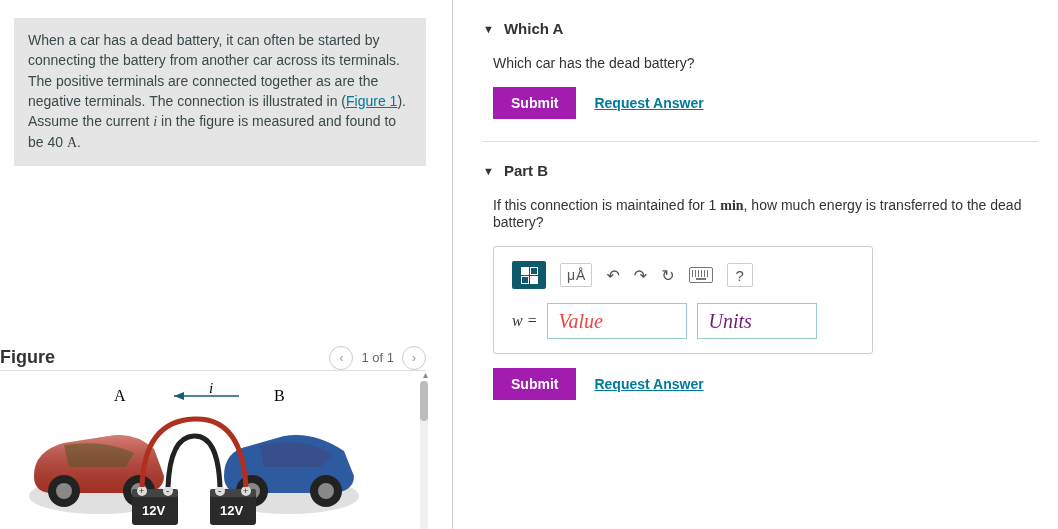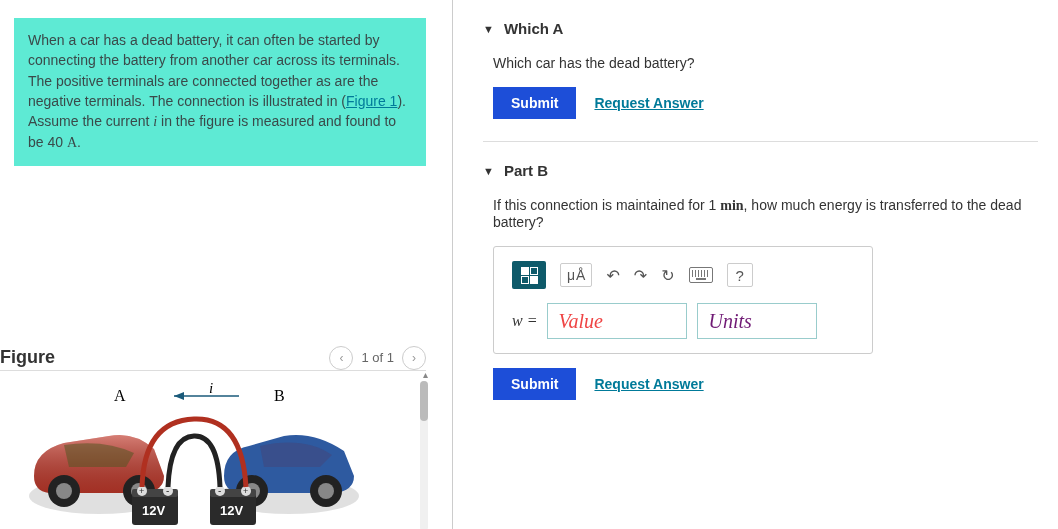--- a/index.html
+++ b/index.html
@@ -1,39 +1,39 @@
 <!DOCTYPE html>
 <html><head>
 <meta charset="utf-8">
 <style>
   * { box-sizing: border-box; margin: 0; padding: 0; }
   body { font-family: Arial, Helvetica, sans-serif; font-size: 14px; color: #333; background: #fff; width: 1058px; height: 529px; overflow: hidden; }
   .container { display: flex; height: 100%; }
   .left-pane { width: 440px; padding: 0; position: relative; }
   .right-pane { flex: 1; padding: 20px 20px 0 30px; border-left: 1px solid #ccc; margin-left: 12px; overflow: hidden; }
-  .problem-box { background: #5eead4; padding: 12px 14px; margin: 18px 14px 0 14px; line-height: 1.45; color: #3a4a4a; }
+  .problem-box { background: #e5e5e5; padding: 12px 14px; margin: 18px 14px 0 14px; line-height: 1.45; color: #3a4a4a; }
   .problem-box a { color: #007a99; text-decoration: underline; }
   .figure-heading-row { display: flex; align-items: center; justify-content: space-between; margin: 180px 14px 0 0; padding-bottom: 0; border-bottom: 1px solid #ddd; }
   .figure-heading { font-size: 18px; font-weight: bold; color: #333; }
   .figure-nav { display: flex; align-items: center; gap: 8px; color: #666; font-size: 13px; }
   .nav-circle { width: 24px; height: 24px; border: 1px solid #ccc; border-radius: 50%; display: flex; align-items: center; justify-content: center; font-size: 12px; color: #999; background: #fff; cursor: pointer; }
   .figure-area { margin: 10px 14px 0 14px; position: relative; height: 160px; }
   .scroll-track { position: absolute; right: -2px; top: 0; width: 8px; height: 150px; background: #f0f0f0; border-radius: 4px; }
   .scroll-thumb { position: absolute; right: -2px; top: 0; width: 8px; height: 40px; background: #bbb; border-radius: 4px; }
   .scroll-arrow { position:absolute; right:-2px; top:-12px; font-size:10px; color:#888; }
   .cars-svg { width: 360px; height: 150px; }
   .part-section { margin-bottom: 22px; }
   .part-header { display: flex; align-items: center; gap: 10px; font-weight: bold; font-size: 15px; margin-bottom: 18px; cursor: pointer; }
   .part-caret { font-size: 11px; }
   .question-text { margin: 0 0 16px 10px; color: #333; }
   .radio-box { border: 1px solid #ccc; padding: 14px 18px; margin: 0 0 14px 10px; width: 260px; border-radius: 3px; }
   .radio-row { display: flex; align-items: center; gap: 10px; margin: 6px 0; }
   .radio-circle { width: 15px; height: 15px; border: 1.5px solid #888; border-radius: 50%; background: #fff; cursor: pointer; }
   .submit-row { display: flex; align-items: center; gap: 18px; margin-left: 10px; }
-  .submit-btn { background: #1d4ed8; color: #fff; border: none; padding: 8px 18px; font-size: 14px; font-weight: bold; cursor: pointer; }
+  .submit-btn { background: #a21caf; color: #fff; border: none; padding: 8px 18px; font-size: 14px; font-weight: bold; cursor: pointer; }
   .request-link { color: #007a99; text-decoration: underline; font-weight: bold; font-size: 14px; cursor: pointer; }
   .hr { border: none; border-top: 1px solid #ddd; margin: 18px 0 20px 0; }
   .instruction-bold { font-weight: bold; margin: 10px 0 16px 10px; }
   .answer-widget { border: 1px solid #ccc; border-radius: 3px; padding: 14px 18px; margin-left: 10px; width: 380px; }
   .toolbar { display: flex; align-items: center; gap: 14px; margin-bottom: 14px; }
   .tool-templates { width: 34px; height: 28px; background: #0e5a6a; display: flex; align-items: center; justify-content: center; position: relative; border-radius: 2px; }
   .tpl-inner { display:grid; grid-template-columns: 8px 8px; grid-template-rows: 8px 8px; gap:1px; }
   .tpl-cell { background:#fff; border:1px solid #fff; }
   .tool-ua { border: 1px solid #ccc; padding: 3px 6px; font-size: 14px; color: #555; display:flex; align-items:center; gap:1px; border-radius:2px; }
   .tool-icon { font-size: 16px; color: #555; cursor: pointer; }

